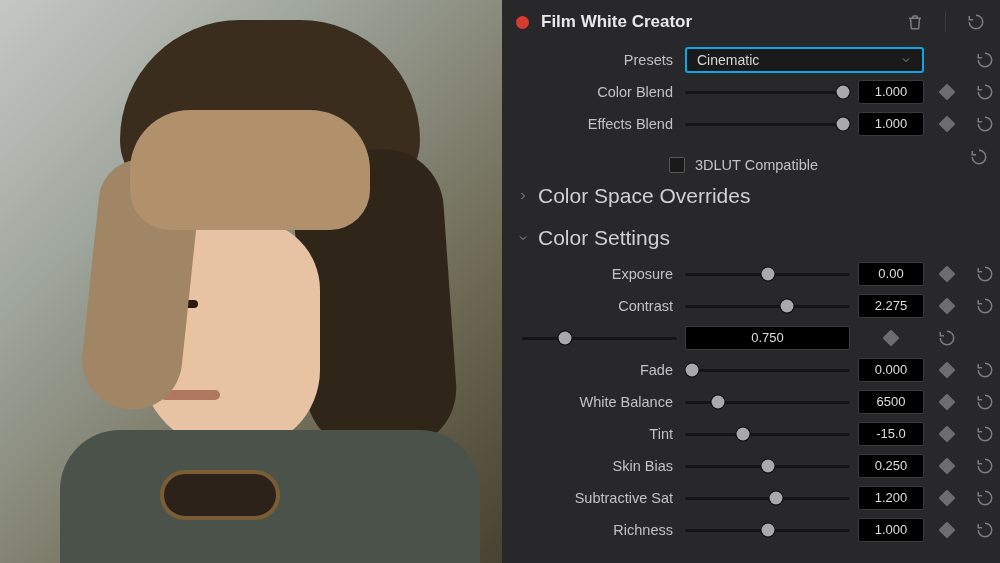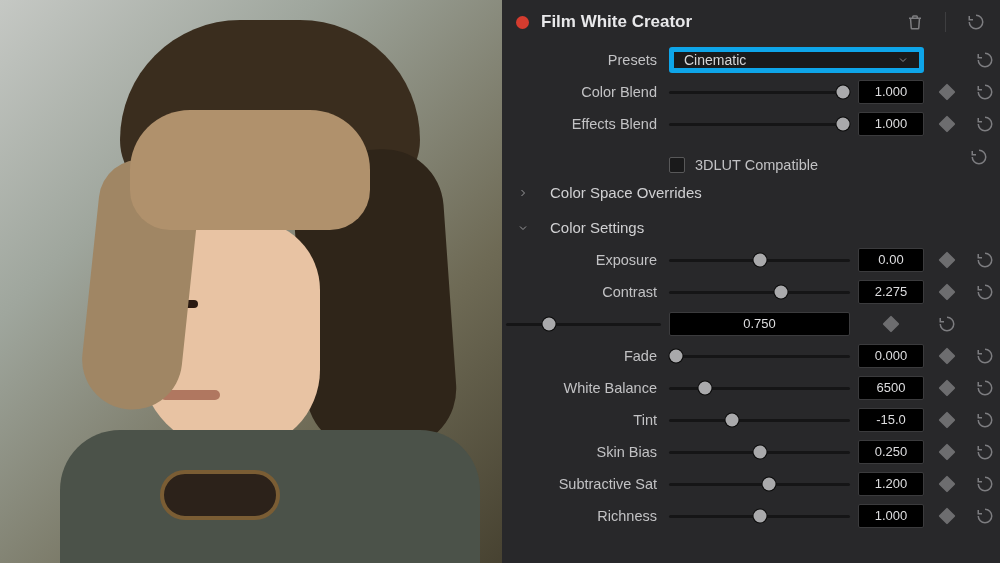--- a/index.html
+++ b/index.html
@@ -40,31 +40,31 @@
   svg { display:block; }
   .ico { width:18px; height:18px; color:#7d7d80; }
 
   
   .param {
     display: grid;
     grid-template-columns: 155px 1fr 66px 30px 30px;
     align-items: center;
     height: 32px;
     gap: 8px;
-    padding-left: 4px;
+    padding-left: 20px;
   }
   .param .label { text-align: right; font-size: 14.5px; color: #c2c2c4; padding-right: 4px;}
   .param .end   { display:flex; justify-content:center; align-items:center; }
 
   
   .dropdown {
     grid-column: 2 / 4;
     height: 26px;
     background: #1a1a1b;
-    border: 5px solid #0ea5e9;
+    border: 2px solid #0ea5e9;
     border-radius: 3px;
     display: flex; align-items: center; justify-content: space-between;
     padding: 0 10px;
     color: #d6d6d8;
     cursor: pointer;
   }
   .chev { color:#8a8a8c; }
 
   
   .slider {
@@ -96,22 +96,22 @@
     align-items:center; height:34px; gap:8px; padding-left:4px;
   }
   .checkbox {
     width:16px; height:16px; border:1px solid #585859; background:#1a1a1b; border-radius:2px;
     cursor:pointer; margin-right:10px;
   }
   .checklabel { display:flex; align-items:center; color:#c2c2c4; font-size:14.5px;margin-top:15px;}
 
   
   .section {
-    display:flex; align-items:center; gap:20px;
-    font-size:15px; color:#d0d0d2;
+    display:flex; align-items:center; gap:8px;
+    font-size:21px; color:#d0d0d2;
     padding: 10px 0 8px 14px;
     cursor: pointer;
   }
   .section .caret { width:14px; height:14px; display:inline-flex; align-items:center; justify-content:center; color:#9a9a9c;}
 
 </style>
 </head>
 <body>
 
 <div class="preview">

